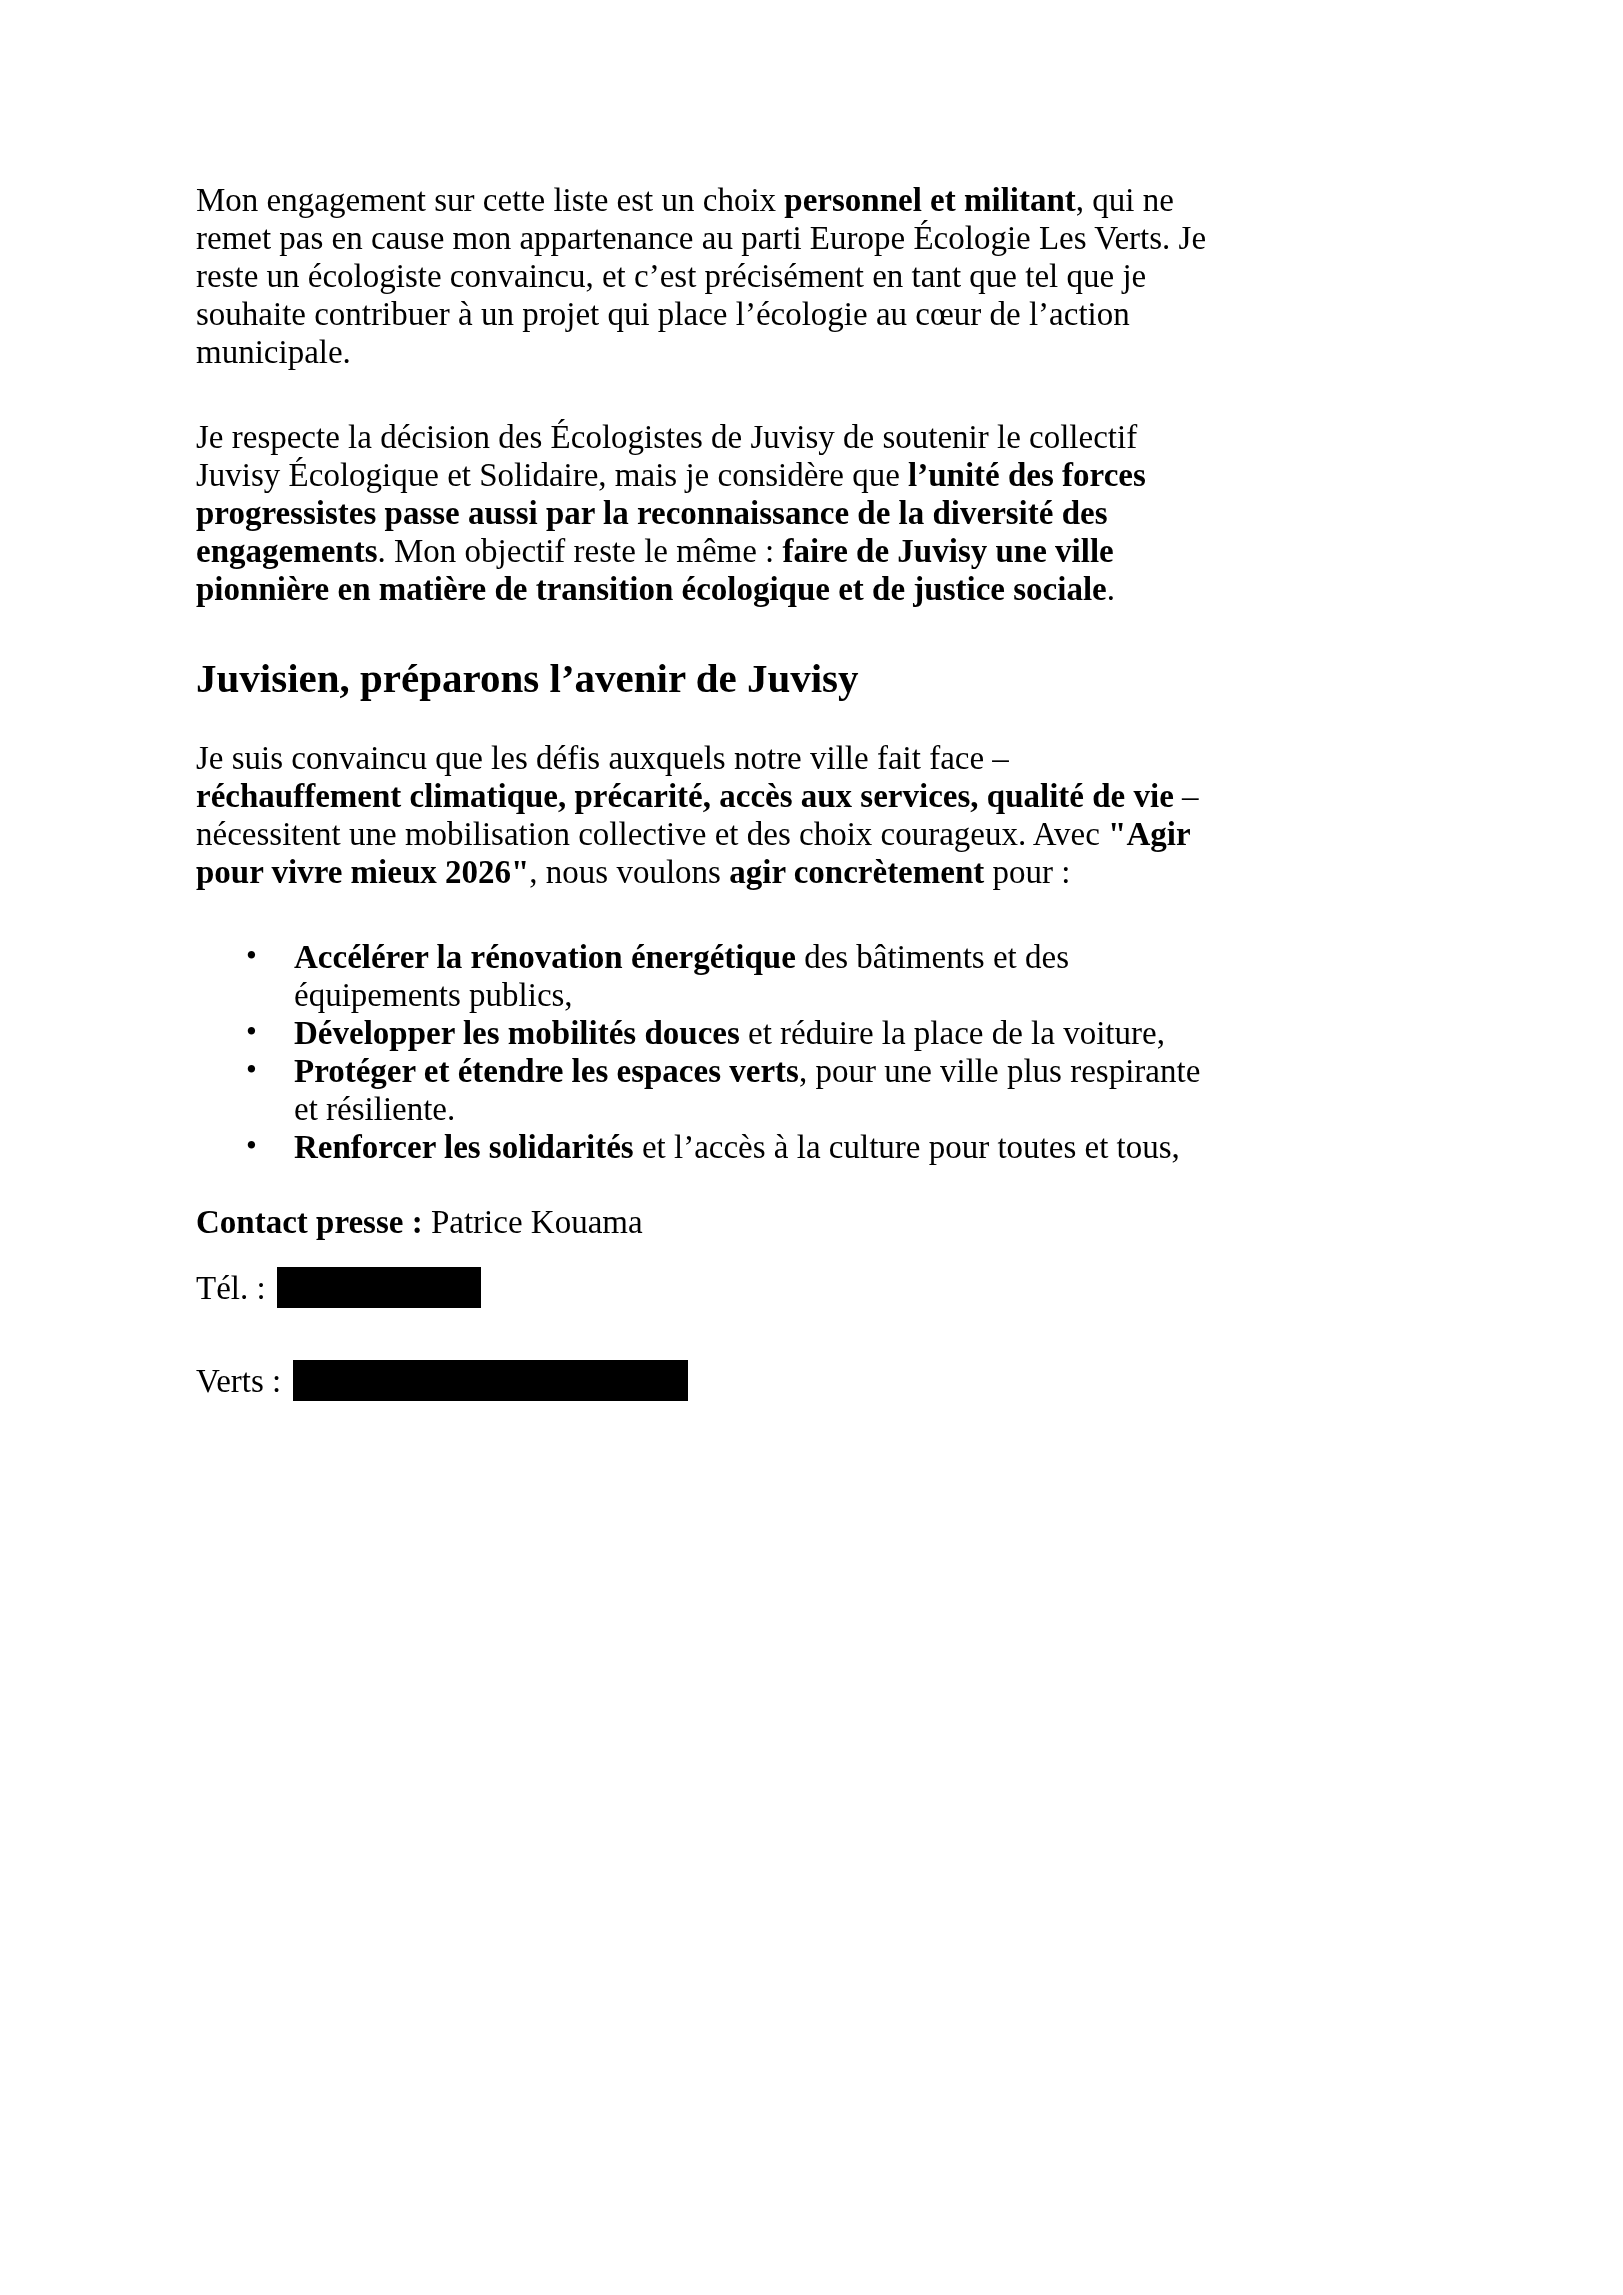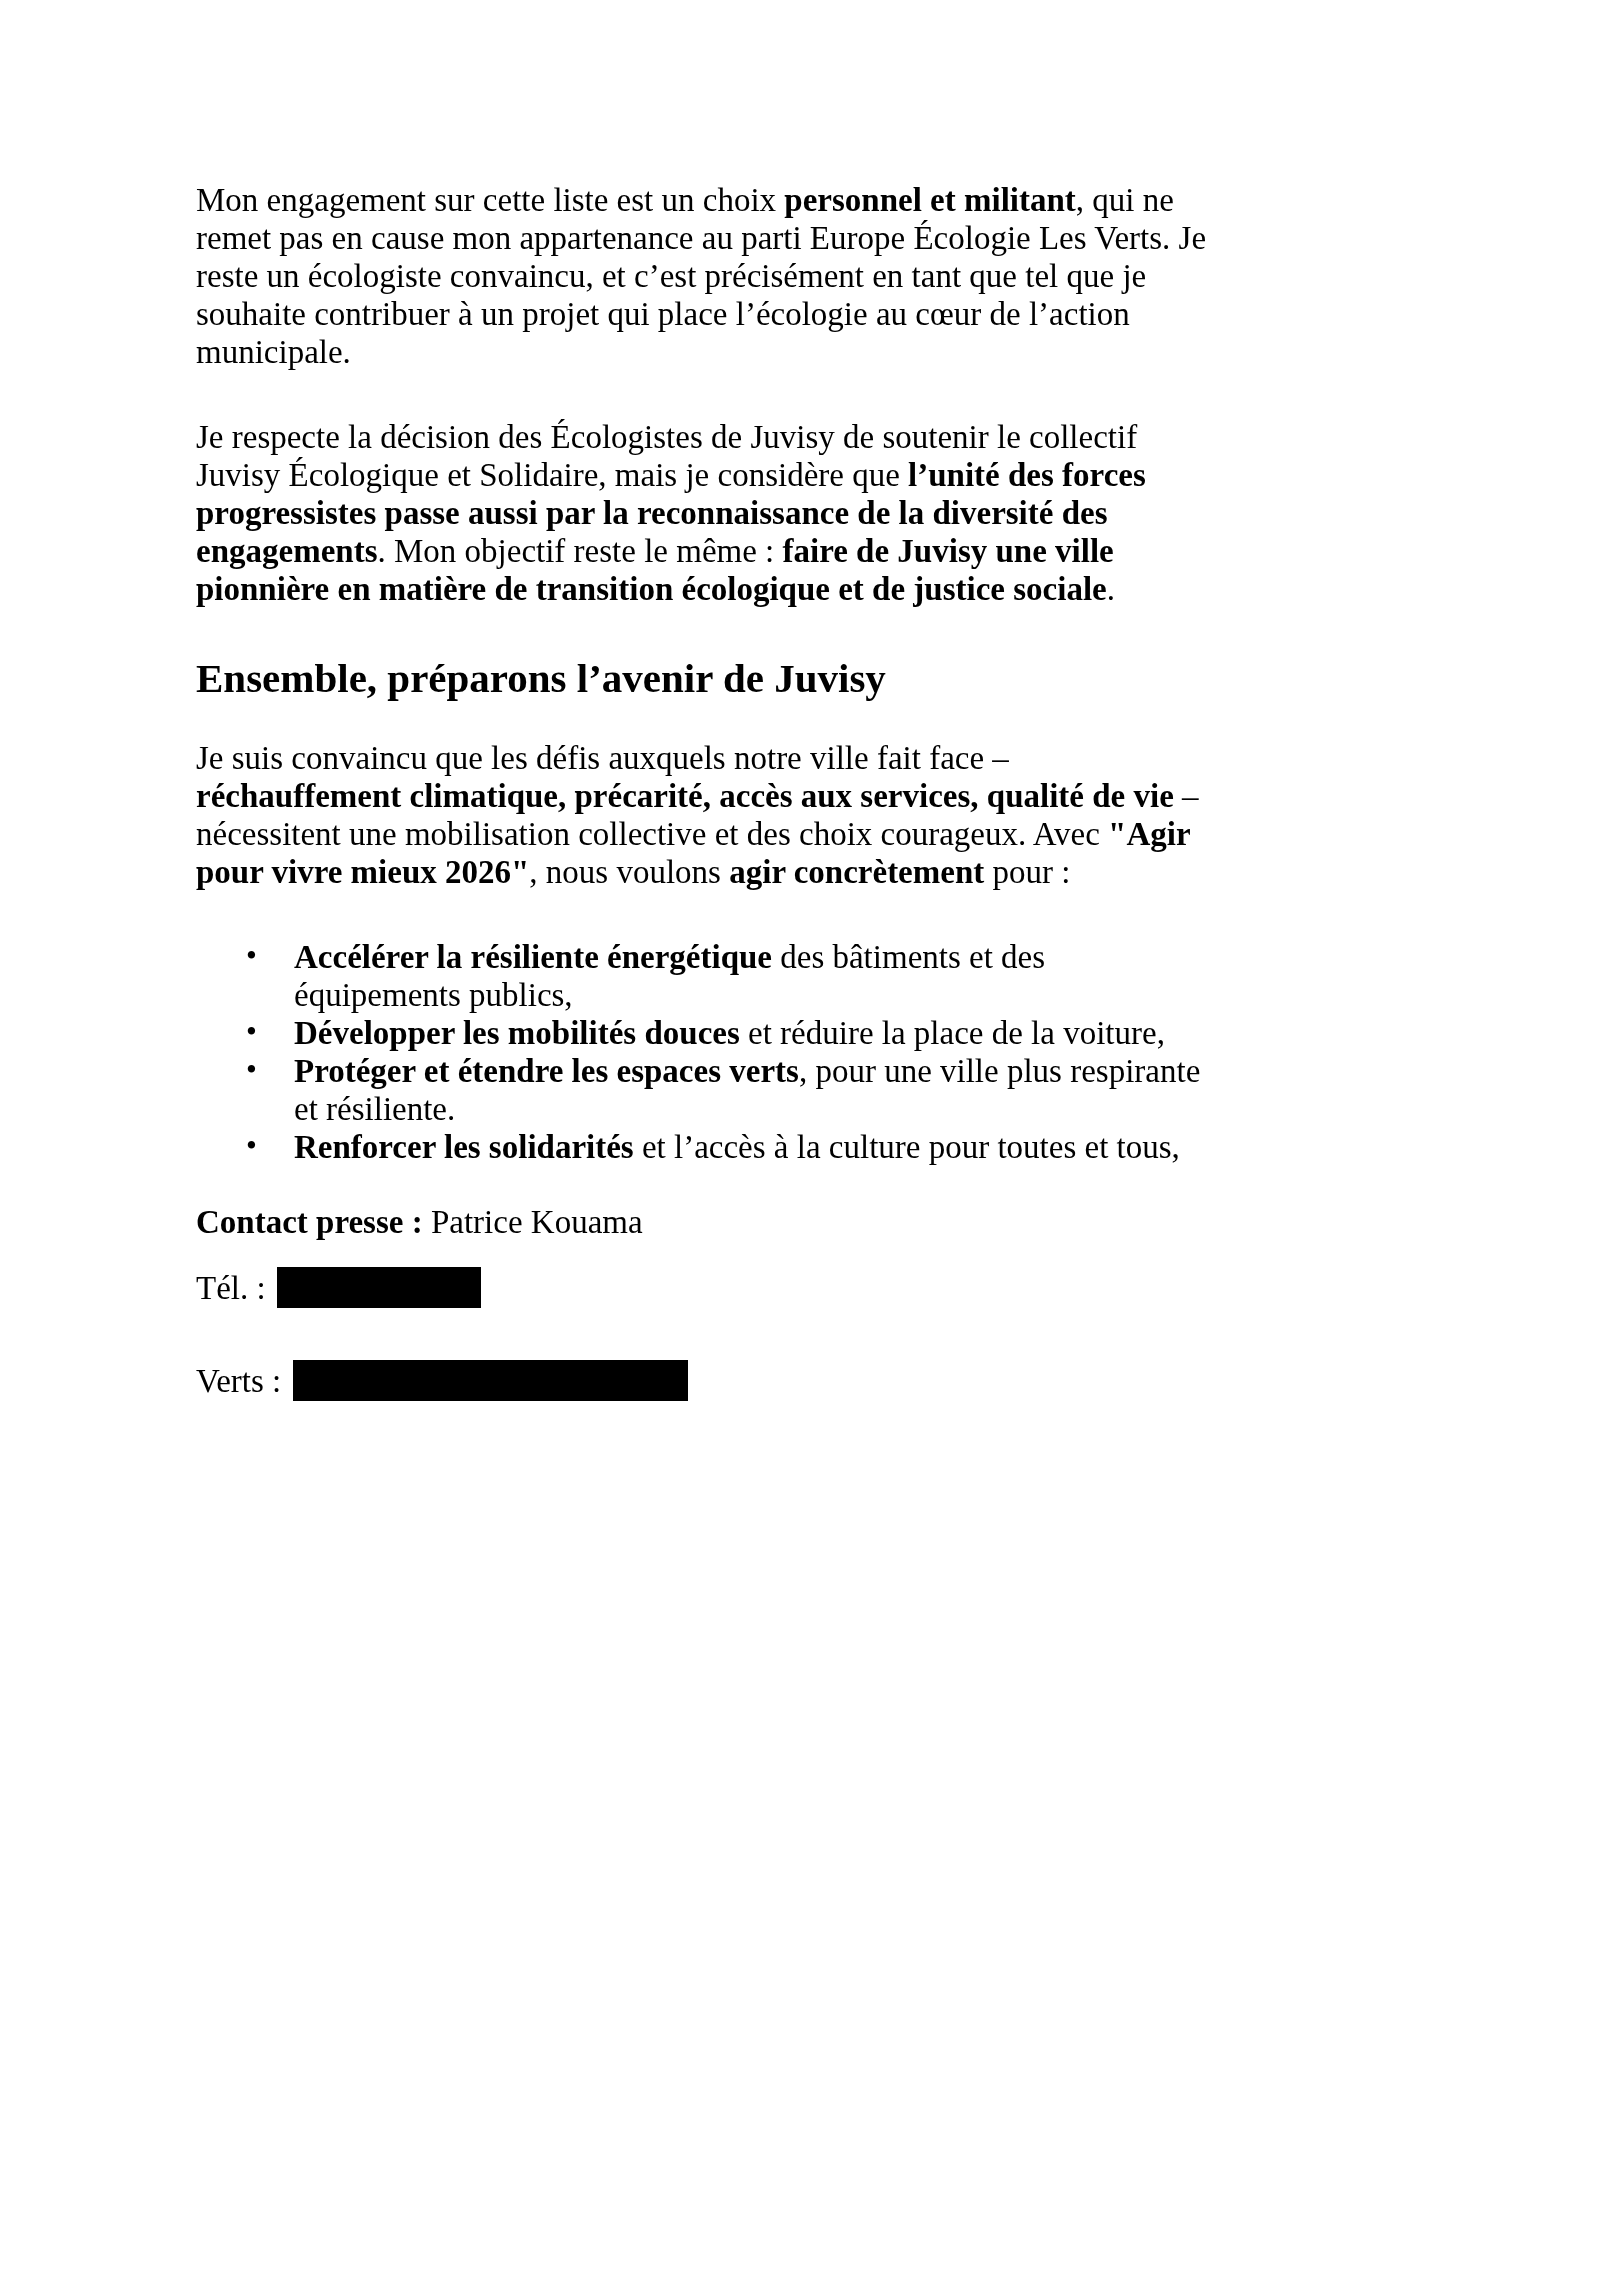--- a/index.html
+++ b/index.html
@@ -78,26 +78,26 @@
 </style>
 </head>
 <body>
 
 <div class="page">
 
   <p class="body"><span>Mon engagement sur cette liste est un choix </span><span class="run-bold">personnel et militant</span><span>, qui ne remet pas en cause mon appartenance au parti Europe Écologie Les Verts. Je reste un écologiste convaincu, et c’est précisément en tant que tel que je souhaite contribuer à un projet qui place l’écologie au cœur de l’action municipale.</span></p>
 
   <p class="body"><span>Je respecte la décision des Écologistes de Juvisy de soutenir le collectif Juvisy Écologique et Solidaire, mais je considère que </span><span class="run-bold">l’unité des forces progressistes passe aussi par la reconnaissance de la diversité des engagements</span><span>. Mon objectif reste le même : </span><span class="run-bold">faire de Juvisy une ville pionnière en matière de transition écologique et de justice sociale</span><span>.</span></p>
 
-  <h2 class="heading">Ensemble, préparons l’avenir de Juvisy</h2>
+  <h2 class="heading">Juvisien, préparons l’avenir de Juvisy</h2>
 
   <p class="body"><span>Je suis convaincu que les défis auxquels notre ville fait face – </span><span class="run-bold">réchauffement climatique, précarité, accès aux services, qualité de vie</span><span> – nécessitent une mobilisation collective et des choix courageux. Avec </span><span class="run-bold">"Agir pour vivre mieux 2026"</span><span>, nous voulons </span><span class="run-bold">agir concrètement</span><span> pour :</span></p>
 
   <ul class="bullets">
-    <li><span class="run-bold">Accélérer la résiliente énergétique</span><span> des bâtiments et des équipements publics,</span></li>
+    <li><span class="run-bold">Accélérer la rénovation énergétique</span><span> des bâtiments et des équipements publics,</span></li>
     <li><span class="run-bold">Développer les mobilités douces</span><span> et réduire la place de la voiture,</span></li>
     <li><span class="run-bold">Protéger et étendre les espaces verts</span><span>, pour une ville plus respirante et résiliente.</span></li>
     <li><span class="run-bold">Renforcer les solidarités</span><span> et l’accès à la culture pour toutes et tous,</span></li>
   </ul>
 
 
   <p class="body contact-intro"><span class="run-bold">Contact presse :</span><span> Patrice Kouama</span></p>
 
   <p class="contact-line tel-line"><span>Tél. :</span><span class="redacted redacted-tel"></span></p>
 

